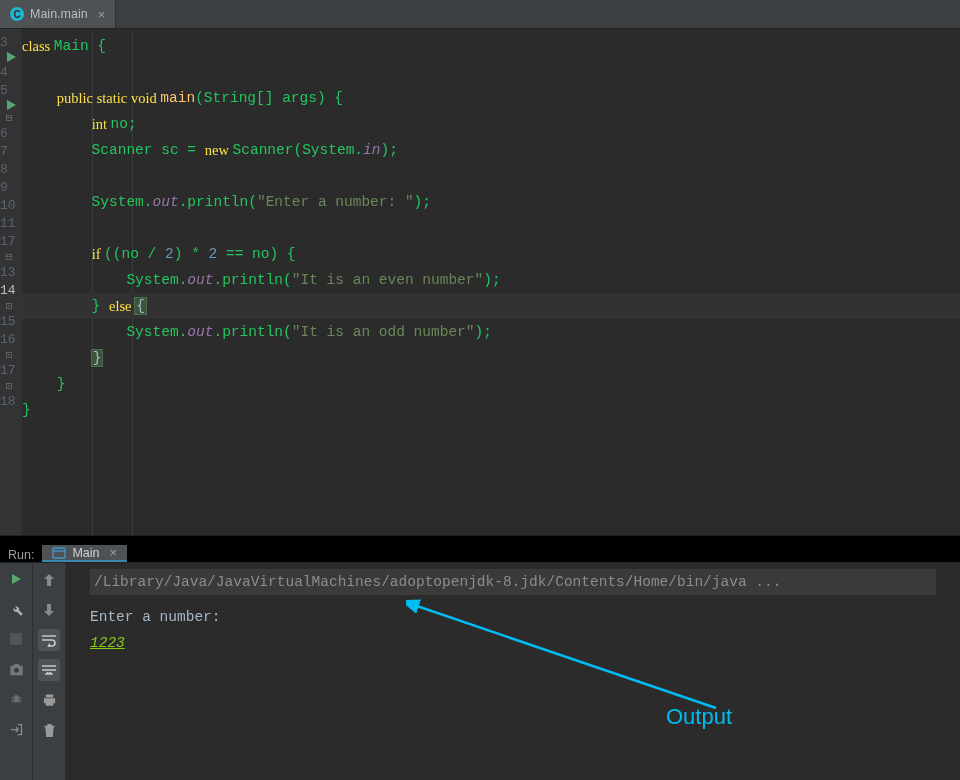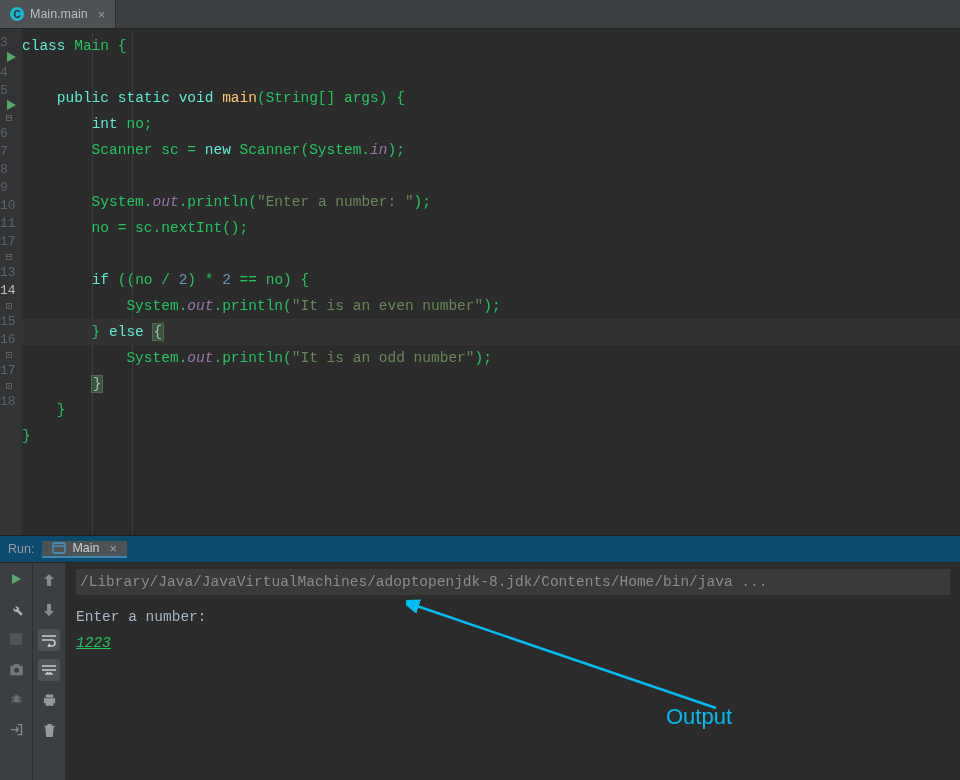--- a/index.html
+++ b/index.html
@@ -15,43 +15,43 @@
   .gutter{display:flex;flex-direction:column;background:#313335;padding-top:4px;user-select:none;}
   .grow{position:relative;}
   .lno{width:30px;text-align:right;color:#606366;font-size:13px;padding-right:6px;}
   .runicon{width:22px;display:flex;align-items:center;justify-content:center;}
   .runicon svg{display:block;}
   .fold{width:18px;display:flex;align-items:center;justify-content:center;color:#6e6e6e;font-size:11px;}
   .code{flex:1;position:relative;padding-top:4px;}
   .code .line{height:26px;display:flex;align-items:center;font-size:14.5px;white-space:pre;position:relative;}
   .indent-guide{position:absolute;top:4px;bottom:0;width:0;border-left:1px solid #3a3d3f;}
   
-  .kw{color:#5eead4;}
+  .kw{color:#fde047;font-family:Liberation Serif, serif;}
   .fn{color:#ffc66d;}
   .str{color:#6a8759;}
   .num{color:#6897bb;}
   .fld{color:#9876aa;font-style:italic;}
   .pln{color:#22c55e;}
   .hl-brace{background:#3a553a;border:1px solid #4f6b4f;padding:0 1px;margin:0 -1px;}
   .line.current{background:#323232;}
   
   .runpanel{height:244px;display:flex;flex-direction:column;border-top:1px solid #1d1f20;background:#2b2b2b;}
-  .runheader{height:26px;display:flex;align-items:center;background:#0c4a6e;border-bottom:1px solid #232525;font-family:"Segoe UI",Arial,sans-serif;font-size:12.5px;}
+  .runheader{height:26px;display:flex;align-items:flex-end;background:#000000;border-bottom:1px solid #232525;font-family:"Segoe UI",Arial,sans-serif;font-size:12.5px;}
   .runheader .label{padding:0 8px;color:#9b9b9b;display:flex;align-items:center;gap:6px;}
   .runheader .cfg{display:flex;align-items:center;gap:6px;padding:0 10px;background:#4e5254;color:#d0d0d0;border-bottom:2px solid #3e86b0;}
   .runheader .cfg .close{color:#a0a0a0;font-size:13px;margin-left:4px;}
   .runbody{flex:1;display:flex;}
   .sidecol{width:32px;background:#3c3f41;display:flex;flex-direction:column;align-items:center;padding-top:6px;gap:10px;border-right:1px solid #2d2f30;}
   .sidecol .ico{width:20px;height:20px;display:flex;align-items:center;justify-content:center;color:#9a9a9a;}
   .midcol{width:32px;background:#3c3f41;display:flex;flex-direction:column;align-items:center;padding-top:6px;gap:8px;border-right:1px solid #2d2f30;}
   .midcol .ico{width:22px;height:22px;display:flex;align-items:center;justify-content:center;color:#9a9a9a;border-radius:3px;}
   .midcol .ico.active{background:#4e5254;}
-  .console{flex:1;padding:6px 10px;font-size:14.5px;line-height:26px;position:relative;}
+  .console{flex:1;padding:6px 24px;font-size:14.5px;line-height:26px;position:relative;}
   .console .cmd{color:#8c8c8c;background:#3a3a3a;padding:0 4px;display:inline-block;width:calc(100% - 8px);white-space:nowrap;overflow:hidden;text-overflow:ellipsis;}
-  .console .in{color:#22c55e;font-style:italic;text-decoration:underline;}
+  .console .in{color:#84cc16;font-style:italic;text-decoration:underline;}
   
   .anno{position:absolute;pointer-events:none;}
   .anno-text{position:absolute;color:#00bcf2;font-family:Arial,sans-serif;font-size:22px;pointer-events:none;}
 </style>
 </head>
 <body>
 
 <div class="root">
 
   <div class="tabbar">
@@ -92,21 +92,20 @@
     <div class="code" id="code">
         <div class="indent-guide" style="left: 70px;"></div>
         <div class="indent-guide" style="left: 110px;"></div>
         <div class="line"><span class="kw">class </span><span class="pln">Main {</span></div>
         <div class="line"></div>
         <div class="line"><span class="pln">    </span><span class="kw">public static void </span><span class="fn">main</span><span class="pln">(String[] args) {</span></div>
         <div class="line"><span class="pln">        </span><span class="kw">int </span><span class="pln">no;</span></div>
         <div class="line"><span class="pln">        Scanner sc = </span><span class="kw">new </span><span class="pln">Scanner(System.</span><span class="fld">in</span><span class="pln">);</span></div>
         <div class="line"></div>
         <div class="line"><span class="pln">        System.</span><span class="fld">out</span><span class="pln">.println(</span><span class="str">"Enter a number: "</span><span class="pln">);</span></div>
-        <div class="line"><span class="pln">        no = sc.nextInt();</span></div>
         <div class="line"></div>
         <div class="line"><span class="pln">        </span><span class="kw">if </span><span class="pln">((no / </span><span class="num">2</span><span class="pln">) * </span><span class="num">2</span><span class="pln"> == no) {</span></div>
         <div class="line"><span class="pln">            System.</span><span class="fld">out</span><span class="pln">.println(</span><span class="str">"It is an even number"</span><span class="pln">);</span></div>
         <div class="line current"><span class="pln">        } </span><span class="kw">else </span><span class="hl-brace">{</span></div>
         <div class="line"><span class="pln">            System.</span><span class="fld">out</span><span class="pln">.println(</span><span class="str">"It is an odd number"</span><span class="pln">);</span></div>
         <div class="line"><span class="pln">        </span><span class="hl-brace">}</span></div>
         <div class="line"><span class="pln">    }</span></div>
         <div class="line"><span class="pln">}</span></div>
       </div>
   </div>

